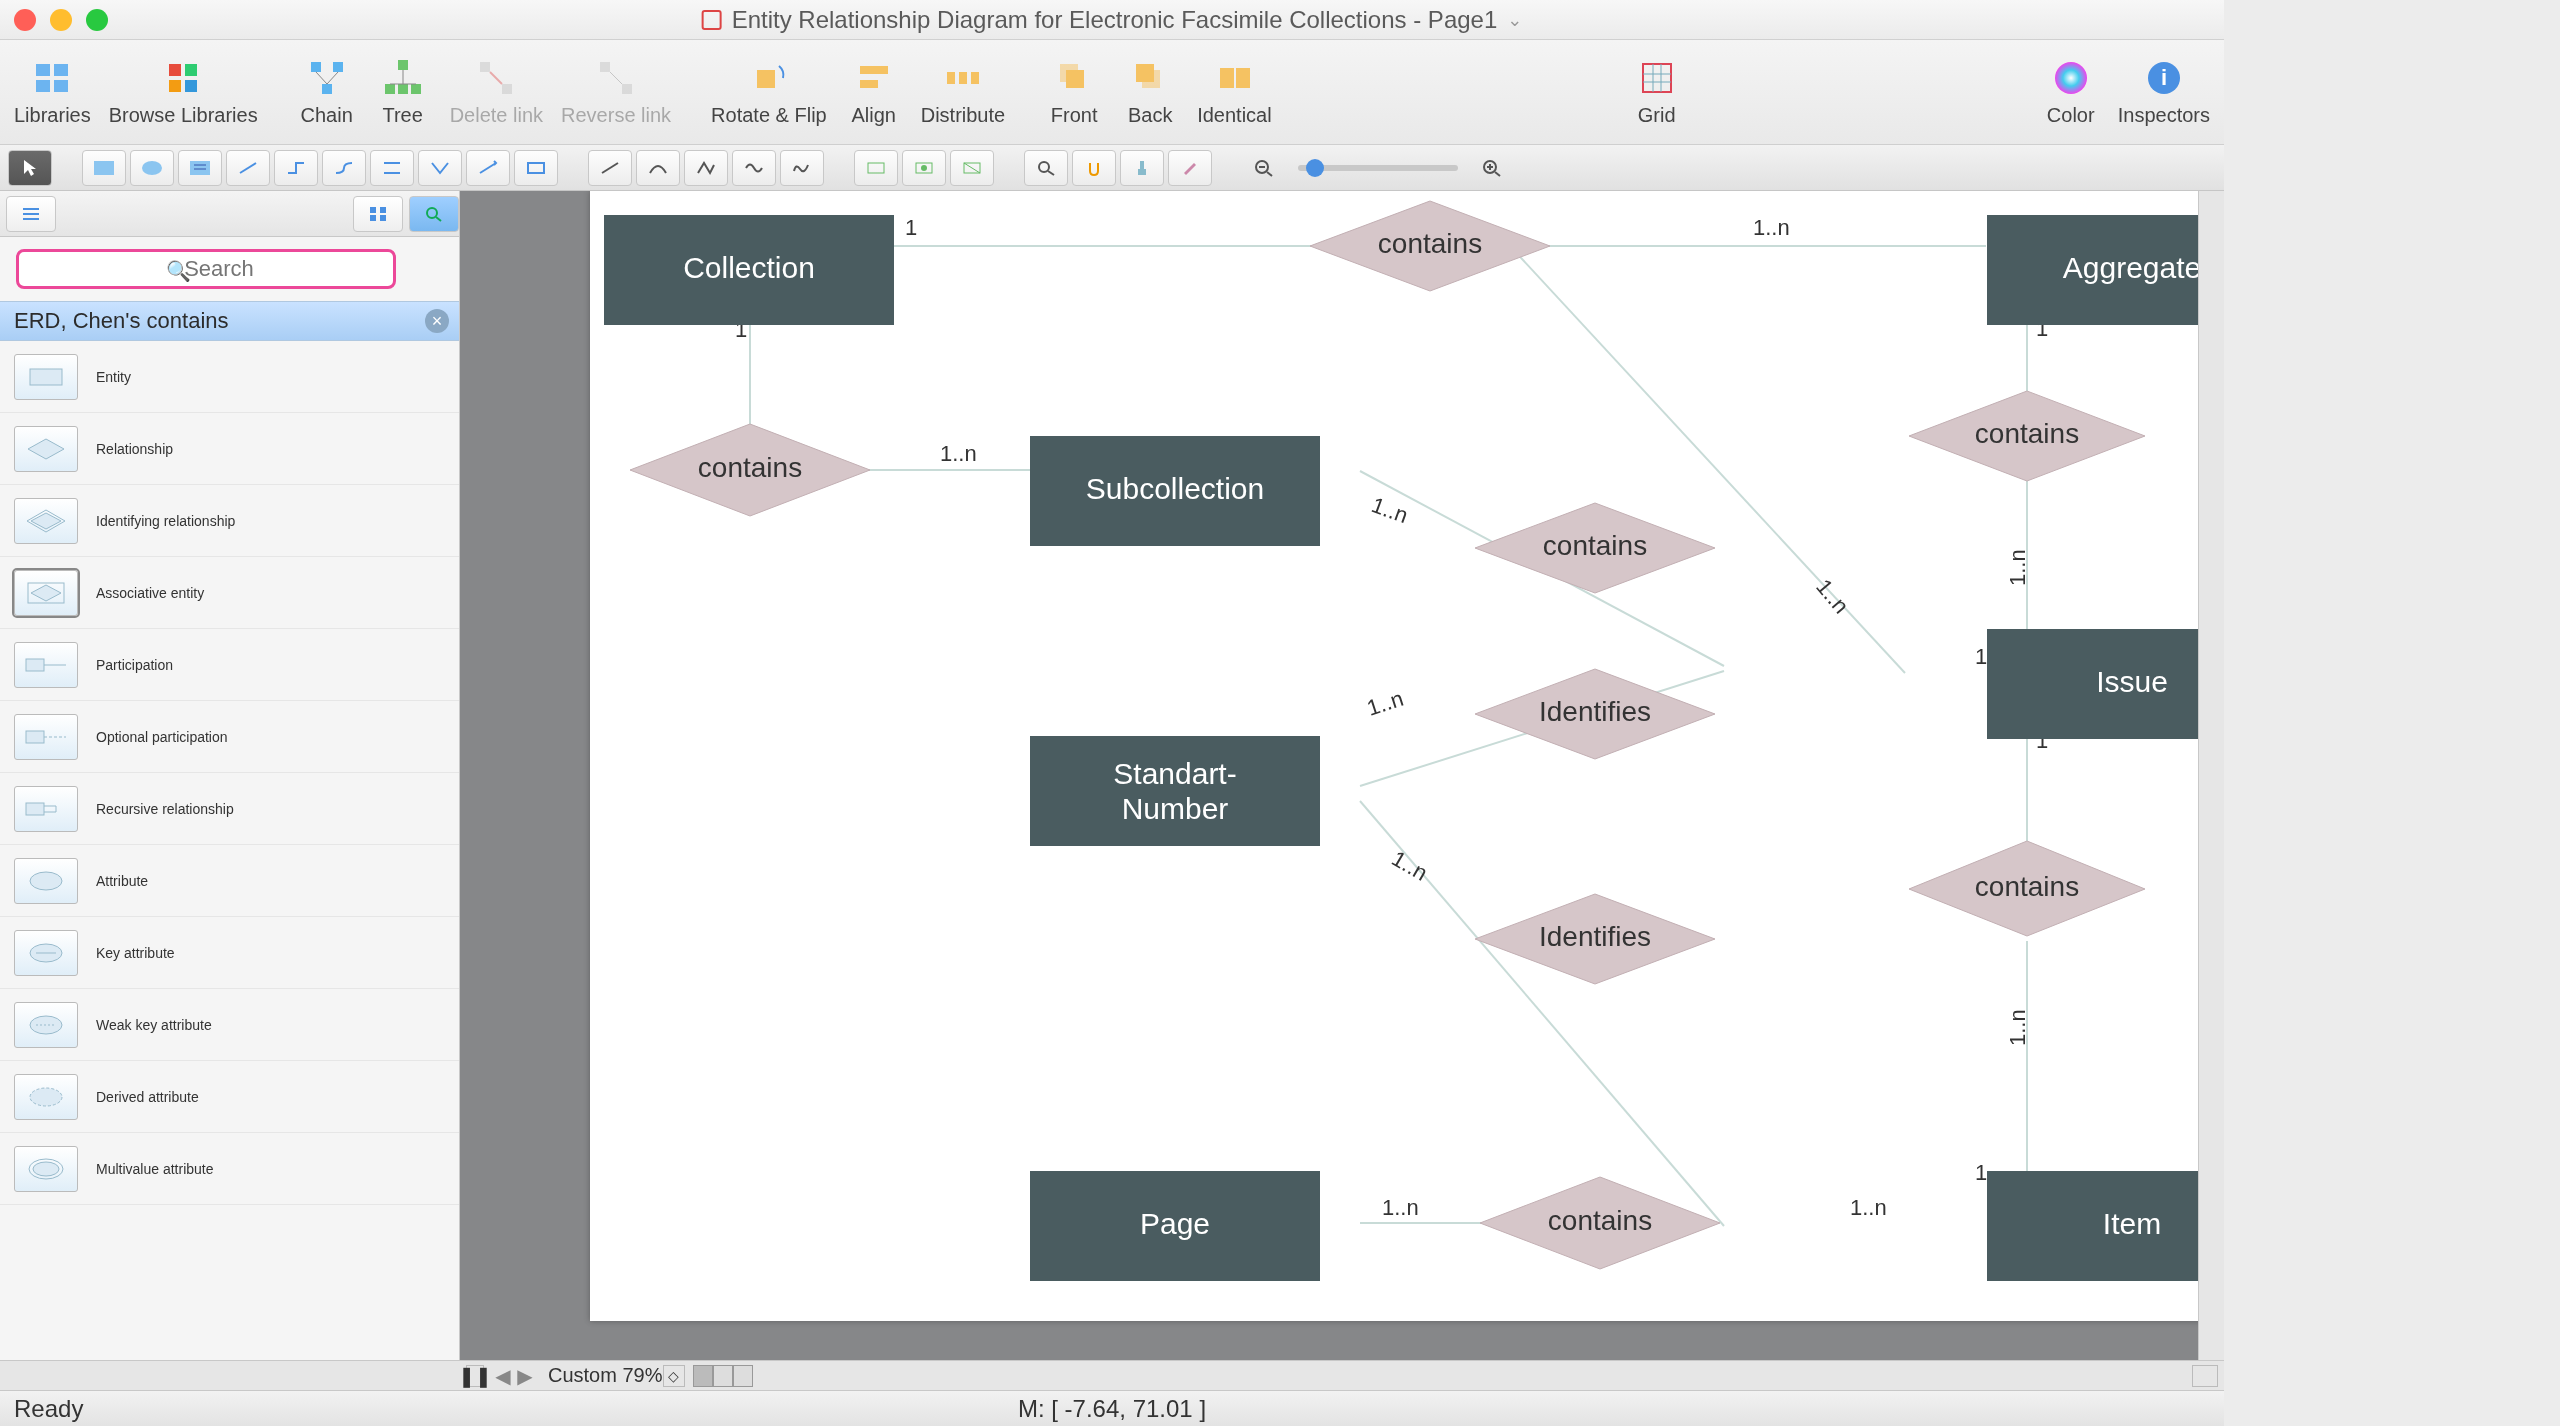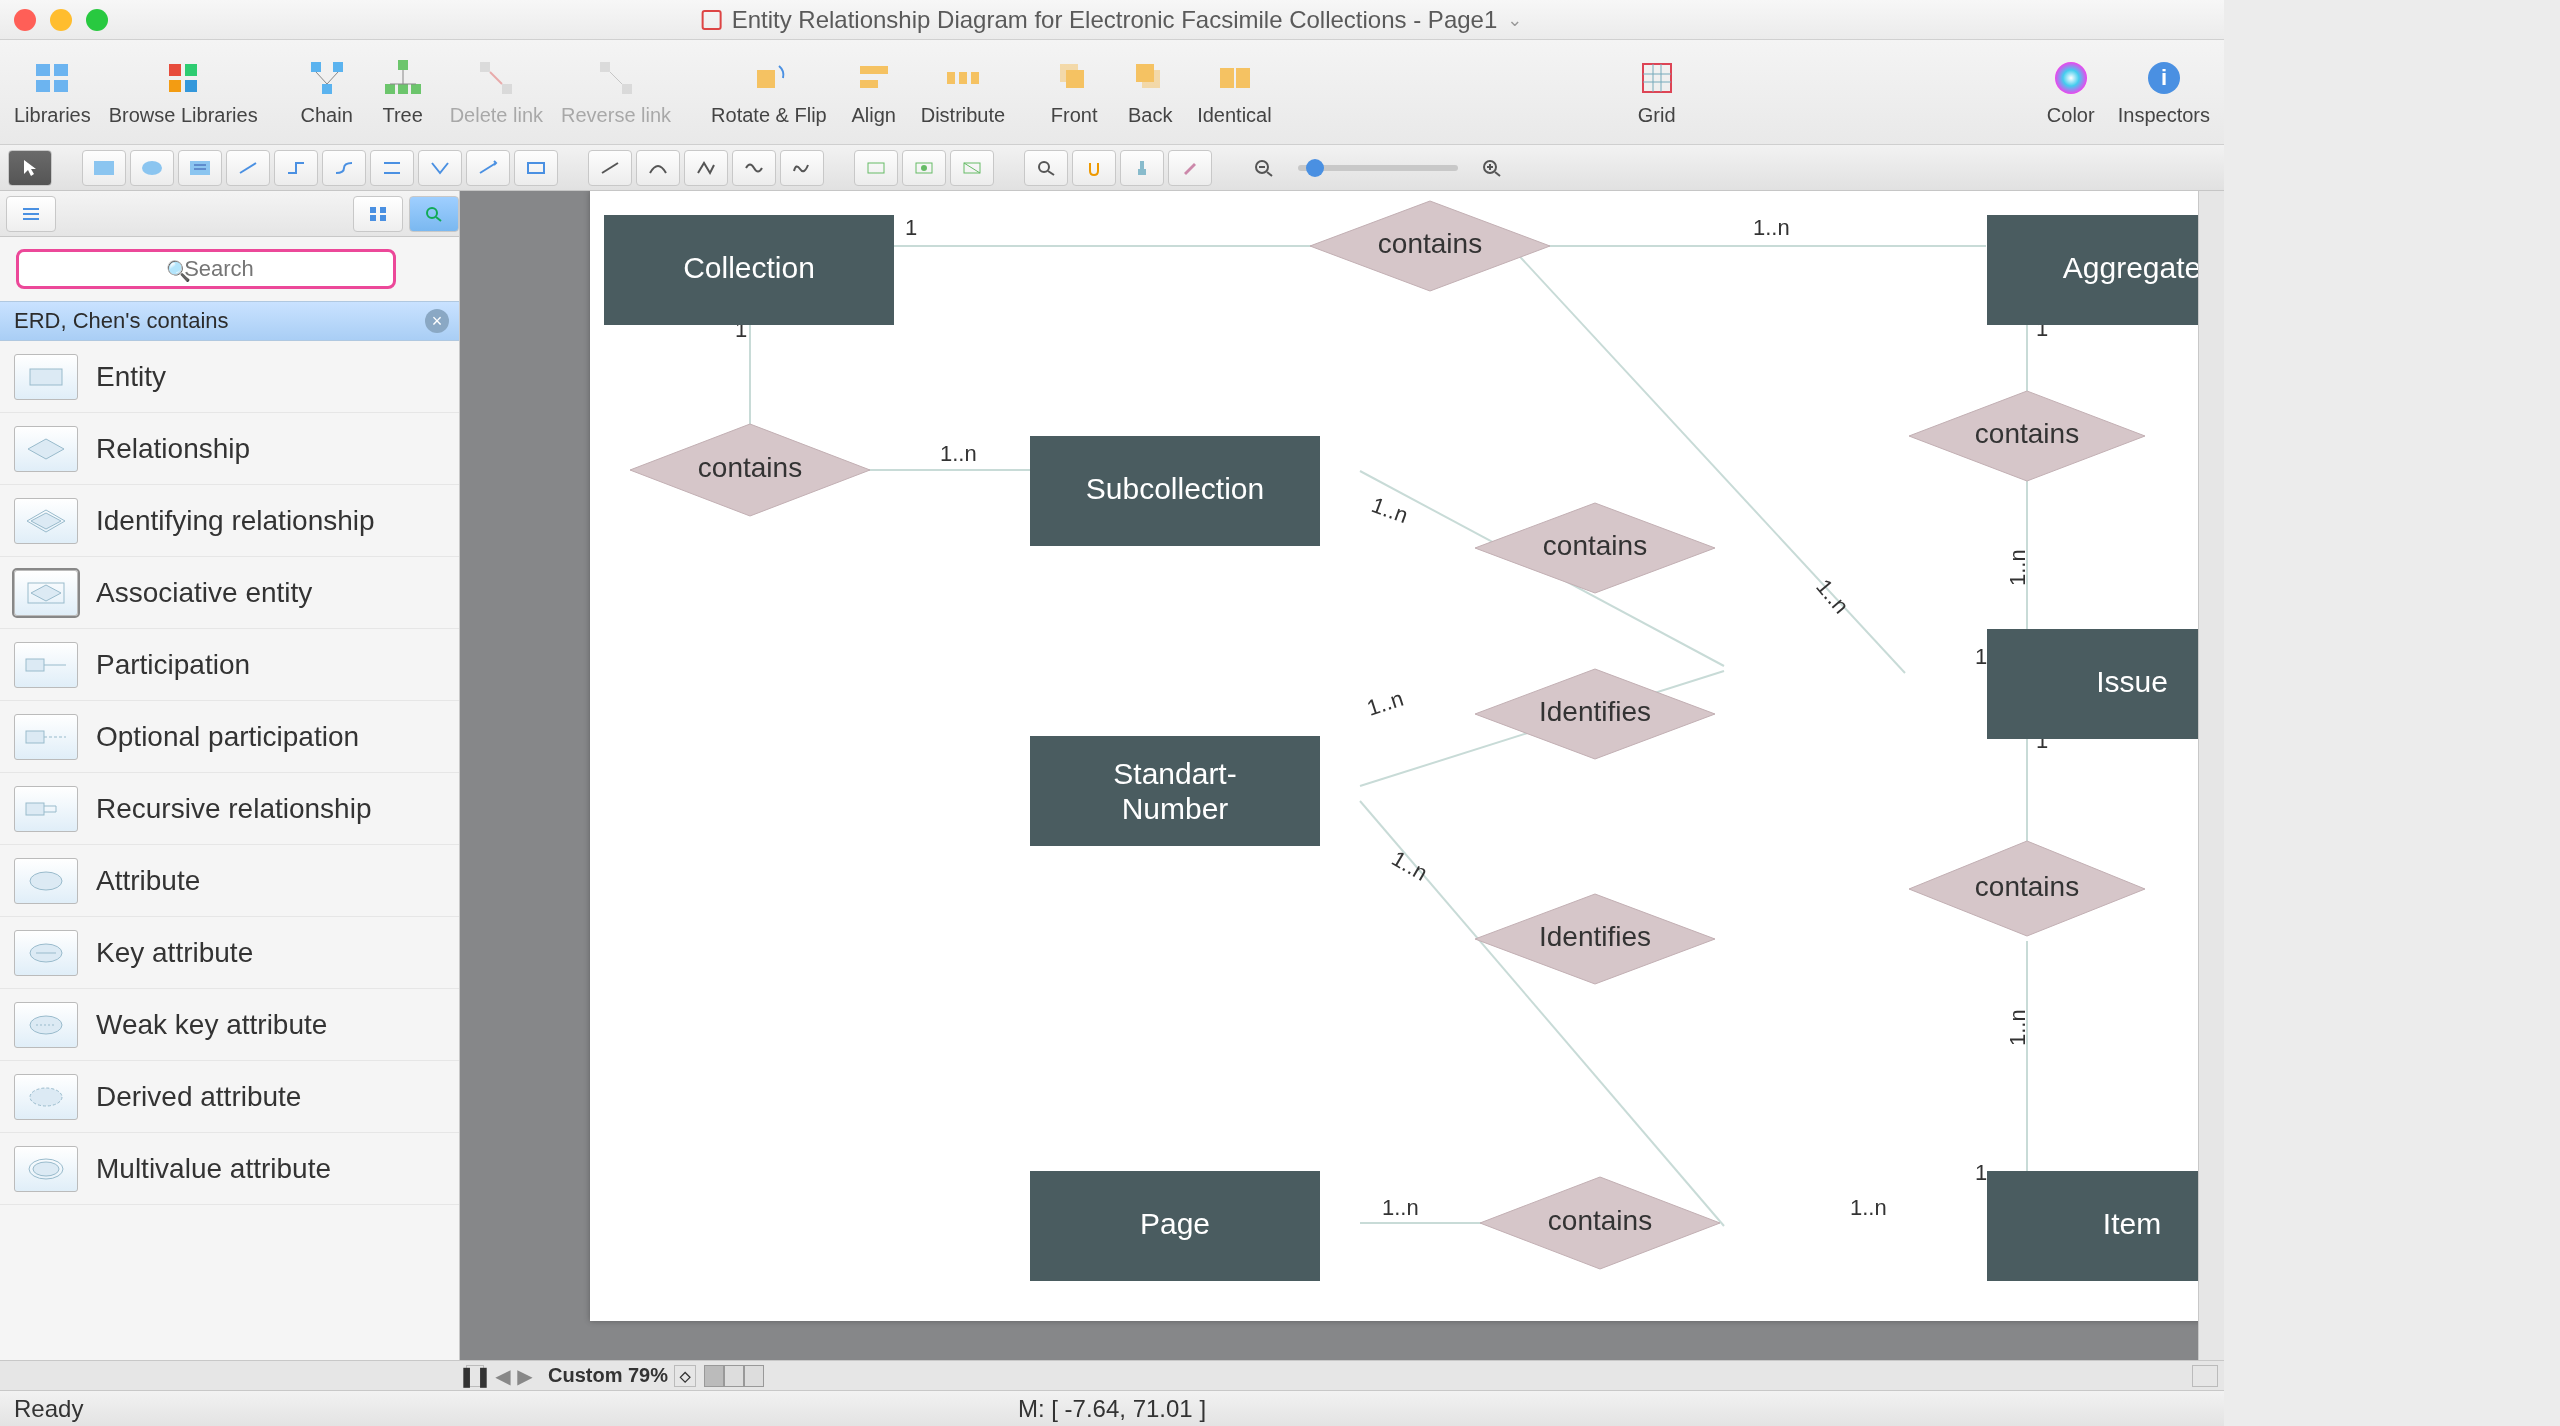--- a/index.html
+++ b/index.html
@@ -39,39 +39,39 @@
 .side-top .seg { width:50px; height:36px; border:1px solid #c8c8c8; border-radius:4px; margin-left:6px; display:flex; align-items:center; justify-content:center; background:linear-gradient(#fff,#eee); }
 .side-top .flex { flex:1; }
 .side-top .seg.search { background:linear-gradient(#9fcfff,#7ab8f0); }
 .side-search { padding:12px 16px; }
 .side-search input { width:380px; height:40px; border:3px solid #ec4899; border-radius:8px; padding:0 14px 0 40px; background:#fff; font-size:22px; }
 .side-search-wrap { position:relative; display:inline-block; }
 .side-search-wrap .mag { position:absolute; left:150px; top:10px; color:#999; font-size:20px; }
 .lib-header { height:40px; background:linear-gradient(#c9e2ff,#a9cef5); border-top:1px solid #b0c8e0; border-bottom:1px solid #b0c8e0; display:flex; align-items:center; padding:0 14px; font-size:22px; color:#2c2c2c; position:relative; }
 .lib-header .close { position:absolute; right:10px; width:24px; height:24px; border-radius:50%; background:#8aa8c4; color:#fff; display:flex; align-items:center; justify-content:center; font-size:18px; cursor:pointer; }
 .shape-list { flex:1; overflow-y:auto; }
-.shape-item { height:72px; display:flex; align-items:center; padding:0 14px; gap:18px; border-bottom:1px solid #e6e6e6; font-size:28px; color:#333; cursor:pointer; }
+.shape-item { height:72px; display:flex; align-items:center; padding:0 14px; gap:18px; border-bottom:1px solid #e6e6e6; font-size:14px; color:#333; cursor:pointer; }
 .shape-thumb { width:64px; height:46px; border:1px solid #bbb; border-radius:3px; background:linear-gradient(#fff,#e0eef8); display:flex; align-items:center; justify-content:center; }
 .shape-thumb.sel { outline:2px solid #888; }
 
 
 .canvas-wrap { flex:1; background:#868789; position:relative; overflow:hidden; }
 .canvas { position:absolute; left:130px; top:0; width:1770px; height:1130px; background:#fff; box-shadow:0 0 6px rgba(0,0,0,.3); }
 .canvas svg { width:100%; height:100%; }
 
 .entity { fill:#4a5c60; }
 .entity-t { fill:#fff; font-size:30px; text-anchor:middle; dominant-baseline:middle; }
 .rel { fill:#d6c6c9; stroke:#c2afb3; stroke-width:1; }
 .rel-t { fill:#333; font-size:28px; text-anchor:middle; dominant-baseline:middle; }
 .conn { stroke:#c8dbd7; stroke-width:2; fill:none; }
 .card { fill:#333; font-size:22px; }
 
 
 .hscroll-bar{ height:30px; background:#e6e6e6; border-top:1px solid #c8c8c8; display:flex; align-items:center; font-size:20px; color:#333; }
-.hscroll-bar .zoom-box { margin-left:140px; display:flex; align-items:center; gap:6px;font-weight:bold; }
+.hscroll-bar .zoom-box { margin-left:140px; display:flex; align-items:center; gap:0; }
 .hscroll-bar .zoom-box .stepper{ width:22px; height:22px; border:1px solid #bbb; display:flex; align-items:center; justify-content:center; font-size:14px; }
 .statusbar { height:36px; background:linear-gradient(#f2f2f2,#e3e3e3); border-top:1px solid #c8c8c8; display:flex; align-items:center; padding:0 14px; font-size:24px; color:#333; }
 .statusbar .center { position:absolute; left:50%; transform:translateX(-50%); }
 </style>
 </head>
 <body>
 
 <div class="window">
 
   <div class="titlebar">

